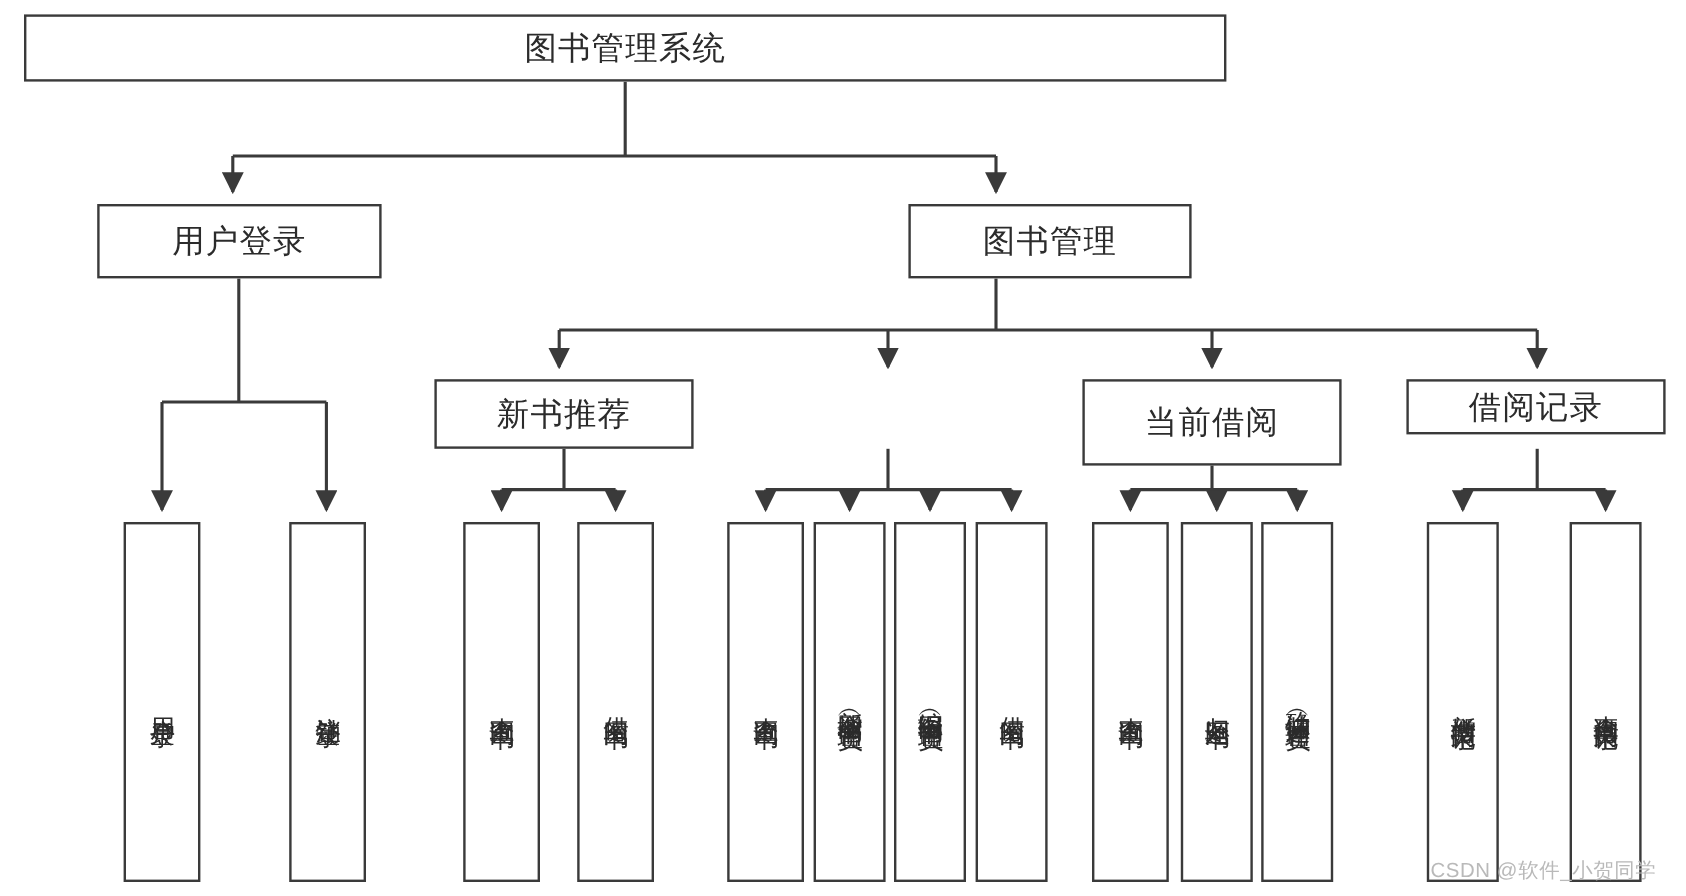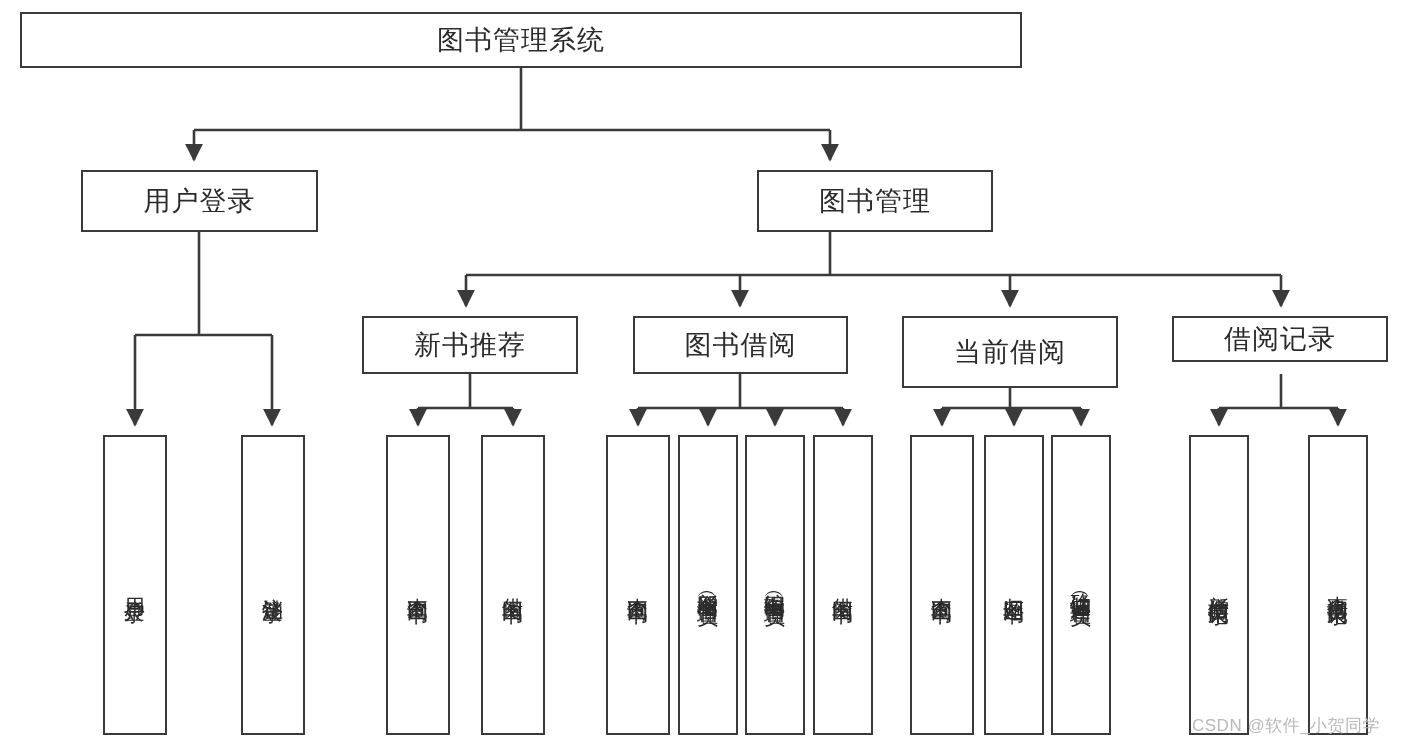--- a/index.html
+++ b/index.html
@@ -127,23 +127,20 @@
   <div class="node horiz" style="left:81px; top:170px; width:237px; height:62px;">
     <span>用户登录</span>
   </div>
   <div class="node horiz" style="left:712px; top:170px; width:236px; height:62px;margin-left:45px;">
     <span>图书管理</span>
   </div>
 
   <div class="node horiz" style="left:362px; top:316px; width:216px; height:58px;">
     <span>新书推荐</span>
   </div>
-  <div class="node horiz" style="left:633px; top:316px; width:215px; height:58px;">
-    <span>图书借阅</span>
-  </div>
   <div class="node horiz" style="left:902px; top:316px; width:216px; height:72px;">
     <span>当前借阅</span>
   </div>
   <div class="node horiz" style="left:1172px; top:316px; width:216px; height:46px;">
     <span>借阅记录</span>
   </div>
 
   <div class="node leaf" style="left:103px; top:435px; width:64px; height:300px;">
     <span class="vtext">用户登录</span>
   </div>

